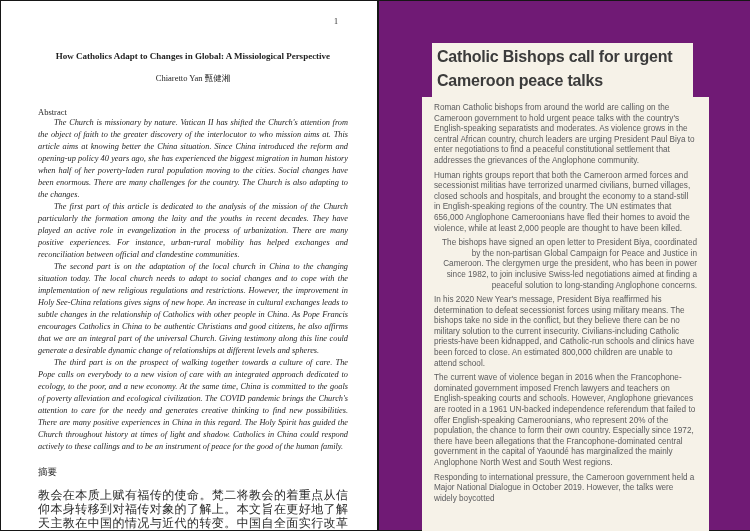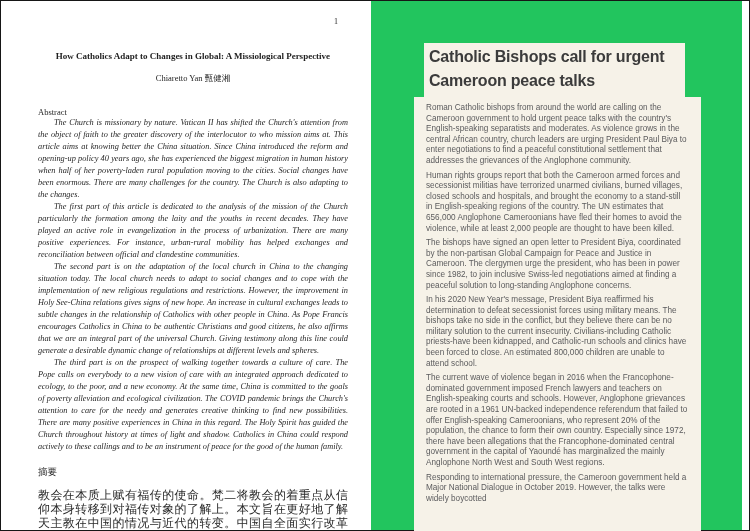--- a/index.html
+++ b/index.html
@@ -68,23 +68,23 @@
   }
   .cn-text {
     margin:9px 0 0 0;
     font-size:12px;
     line-height:14.2px;
     text-align:justify;
     color:#2a2a2a;
   }
   
   .page-right {
-    position:absolute; left:370px; top:0;
+    position:absolute; left:378px; top:0;
     width:371px; height:529px;
-    background:#22c55e;
+    background:#701a75;
     font-family:"Liberation Sans", sans-serif;
   }
   .headline-block {
     position:absolute; left:53px; top:42px;
     width:261px;
     box-sizing:border-box;
     padding:2px 2px 4px 5px;
   }
   .headline {
     margin:0;
@@ -132,20 +132,20 @@
 
   <div class="divider" style="background: rgb(22, 22, 22);"></div>
 
   <div class="page-right">
     <div class="headline-block" style="background: rgb(246, 242, 232);">
       <h2 class="headline" style="color: rgb(59, 59, 59);">Catholic Bishops call for urgent Cameroon peace talks</h2>
     </div>
     <div class="article-block" style="background: rgb(246, 242, 232);">
       <p style="color: rgb(91, 91, 93);">Roman Catholic bishops from around the world are calling on the Cameroon government to hold urgent peace talks with the country's English-speaking separatists and moderates. As violence grows in the central African country, church leaders are urging President Paul Biya to enter negotiations to find a peaceful constitutional settlement that addresses the grievances of the Anglophone community.</p>
       <p style="color: rgb(91, 91, 93);">Human rights groups report that both the Cameroon armed forces and secessionist militias have terrorized unarmed civilians, burned villages, closed schools and hospitals, and brought the economy to a stand-still in English-speaking regions of the country. The UN estimates that 656,000 Anglophone Cameroonians have fled their homes to avoid the violence, while at least 2,000 people are thought to have been killed.</p>
-      <p style="color: rgb(91, 91, 93);">The bishops have signed an open letter to President Biya, coordinated by the non-partisan Global Campaign for Peace and Justice in Cameroon. The clergymen urge the president, who has been in power since 1982, to join inclusive Swiss-led negotiations aimed at finding a peaceful solution to long-standing Anglophone concerns.</p>
+      <p style="color: rgb(91, 91, 93); text-align: right;">The bishops have signed an open letter to President Biya, coordinated by the non-partisan Global Campaign for Peace and Justice in Cameroon. The clergymen urge the president, who has been in power since 1982, to join inclusive Swiss-led negotiations aimed at finding a peaceful solution to long-standing Anglophone concerns.</p>
       <p style="color: rgb(91, 91, 93);">In his 2020 New Year's message, President Biya reaffirmed his determination to defeat secessionist forces using military means. The bishops take no side in the conflict, but they believe there can be no military solution to the current insecurity. Civilians-including Catholic priests-have been kidnapped, and Catholic-run schools and clinics have been forced to close. An estimated 800,000 children are unable to attend school.</p>
       <p style="color: rgb(91, 91, 93);">The current wave of violence began in 2016 when the Francophone-dominated government imposed French lawyers and teachers on English-speaking courts and schools. However, Anglophone grievances are rooted in a 1961 UN-backed independence referendum that failed to offer English-speaking Cameroonians, who represent 20% of the population, the chance to form their own country. Especially since 1972, there have been allegations that the Francophone-dominated central government in the capital of Yaoundé has marginalized the mainly Anglophone North West and South West regions.</p>
       <p style="color: rgb(91, 91, 93);">Responding to international pressure, the Cameroon government held a Major National Dialogue in October 2019. However, the talks were widely boycotted</p>
     </div>
   </div>
 
 </div>
 
 </body></html>

